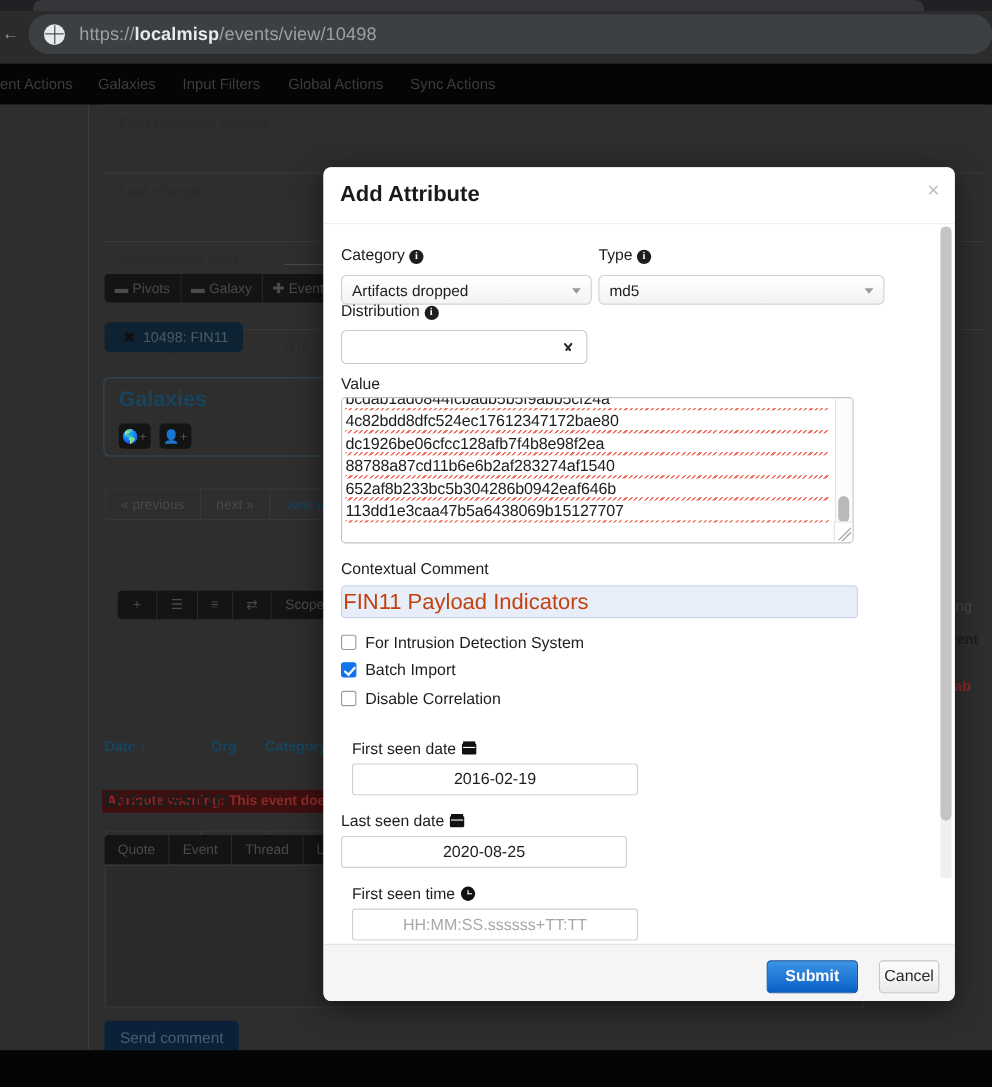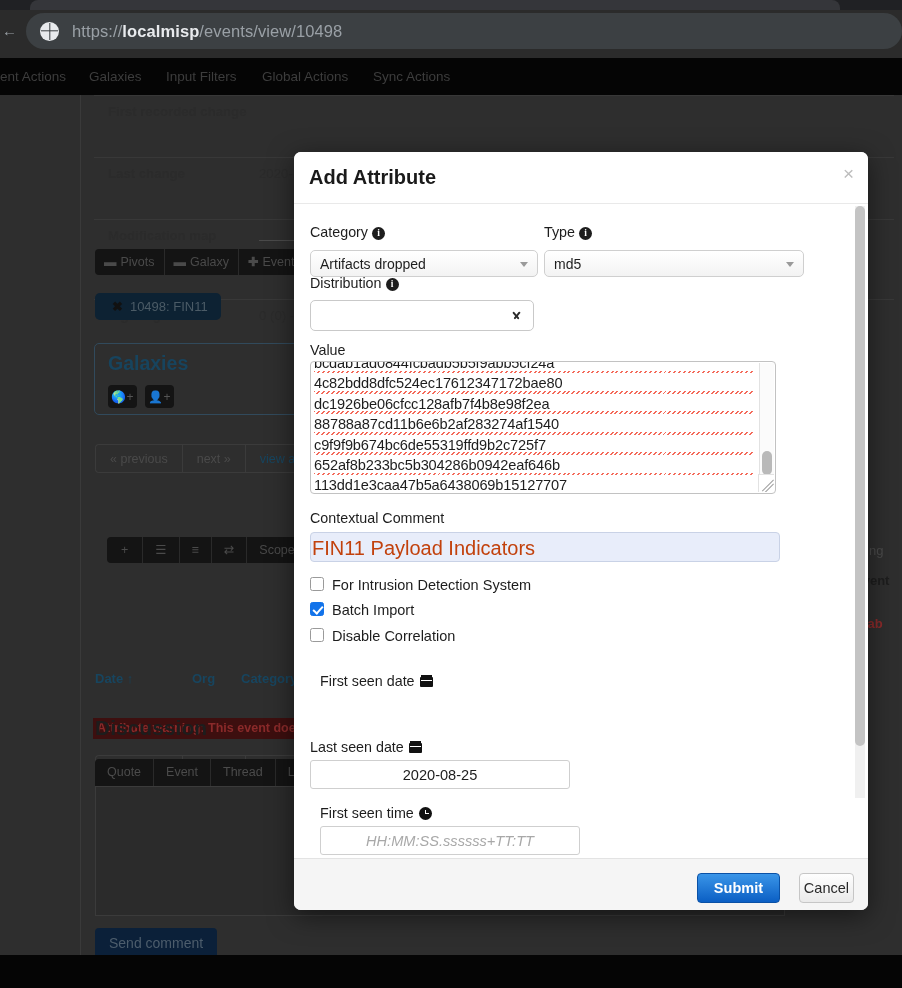--- a/index.html
+++ b/index.html
@@ -319,21 +319,21 @@
   }
 
   .date-input {
     position: absolute; height: 29px;
     border: 1px solid #cfcfcf; border-radius: 3px; background: #fff;
   }
   .date-input .di-text {
     position: absolute; left: 0; right: 0; top: 0; height: 29px; line-height: 29px;
     text-align: center; font-size: 14.6px; color: #1d1d1d;
   }
-  .date-input .di-text.ph { color: #a8a8a8; font-style: italic; }
+  .date-input .di-text.ph { color: #a8a8a8; }
 
   .cal-icon {
     display: inline-block; width: 13px; height: 12px; margin-left: 5px;
     vertical-align: -1px; position: relative;
   }
   .cal-icon::before {
     content: ""; position: absolute; left: 0; top: 2px;
     width: 13px; height: 10px; background: #111; border-radius: 1px;
     box-shadow: 0 -3px 0 -1px #111;
   }
@@ -503,21 +503,20 @@
 
     <div class="fld-label" style="left:16px; top:138px">Value</div>
   </div>
 
   <div id="value-box" style="left:16px; top:209px; width:466px; height:133px">
     <div id="value-lines">
       <div class="vline">bcdab1ad0844fcbadb5b5f9abb5cf24a</div>
       <div class="vline">4c82bdd8dfc524ec17612347172bae80</div>
       <div class="vline">dc1926be06cfcc128afb7f4b8e98f2ea</div>
       <div class="vline">88788a87cd11b6e6b2af283274af1540</div>
-      <div class="vline">c9f9f9b674bc6de55319ffd9b2c725f7</div>
       <div class="vline">652af8b233bc5b304286b0942eaf646b</div>
       <div class="vline">113dd1e3caa47b5a6438069b15127707</div>
     </div>
     <div id="value-scrolltrack"></div>
     <div id="value-scrollthumb"></div>
     <div id="value-resize"></div>
   </div>
 
   <div class="fld-label" style="left:16px; top:358px">Contextual Comment</div>
   <div id="comment-input" style="left:16px; top:380px; width:470px; height:30px">
@@ -531,20 +530,23 @@
   <div class="cbrow" style="left:16px; top:448px">
     <span class="cb checked"></span>
     <span class="cblabel">Batch Import</span>
   </div>
   <div class="cbrow" style="left:16px; top:474px">
     <span class="cb"></span>
     <span class="cblabel">Disable Correlation</span>
   </div>
 
   <div class="fld-label" style="left:26px; top:521px"><span>First seen date</span><span class="cal-icon"></span></div>
+  <div class="date-input" style="left:26px; top:542px; width:260px">
+    <span class="di-text">2016-02-19</span>
+  </div>
 
   <div class="fld-label" style="left:16px; top:587px"><span>Last seen date</span><span class="cal-icon"></span></div>
   <div class="date-input" style="left:16px; top:608px; width:260px">
     <span class="di-text">2020-08-25</span>
   </div>
 
   <div class="fld-label" style="left:26px; top:653px"><span>First seen time</span><span class="clock-icon"></span></div>
   <div class="date-input" style="left:26px; top:674px; width:260px">
     <span class="di-text ph">HH:MM:SS.ssssss+TT:TT</span>
   </div>

